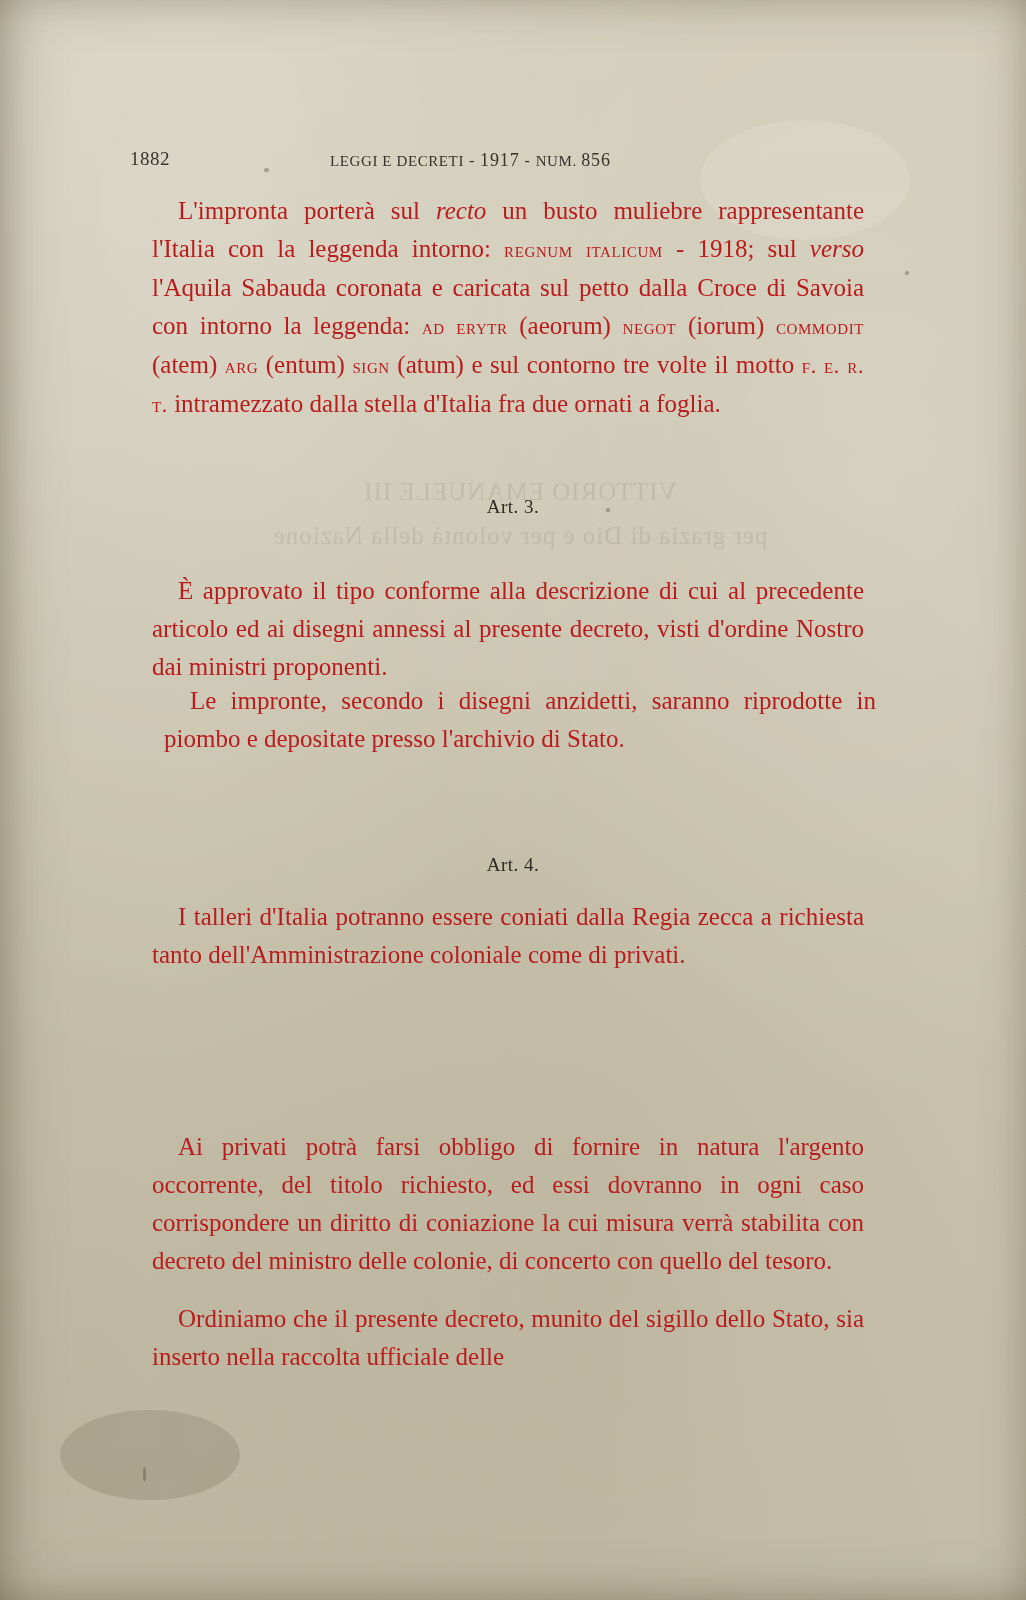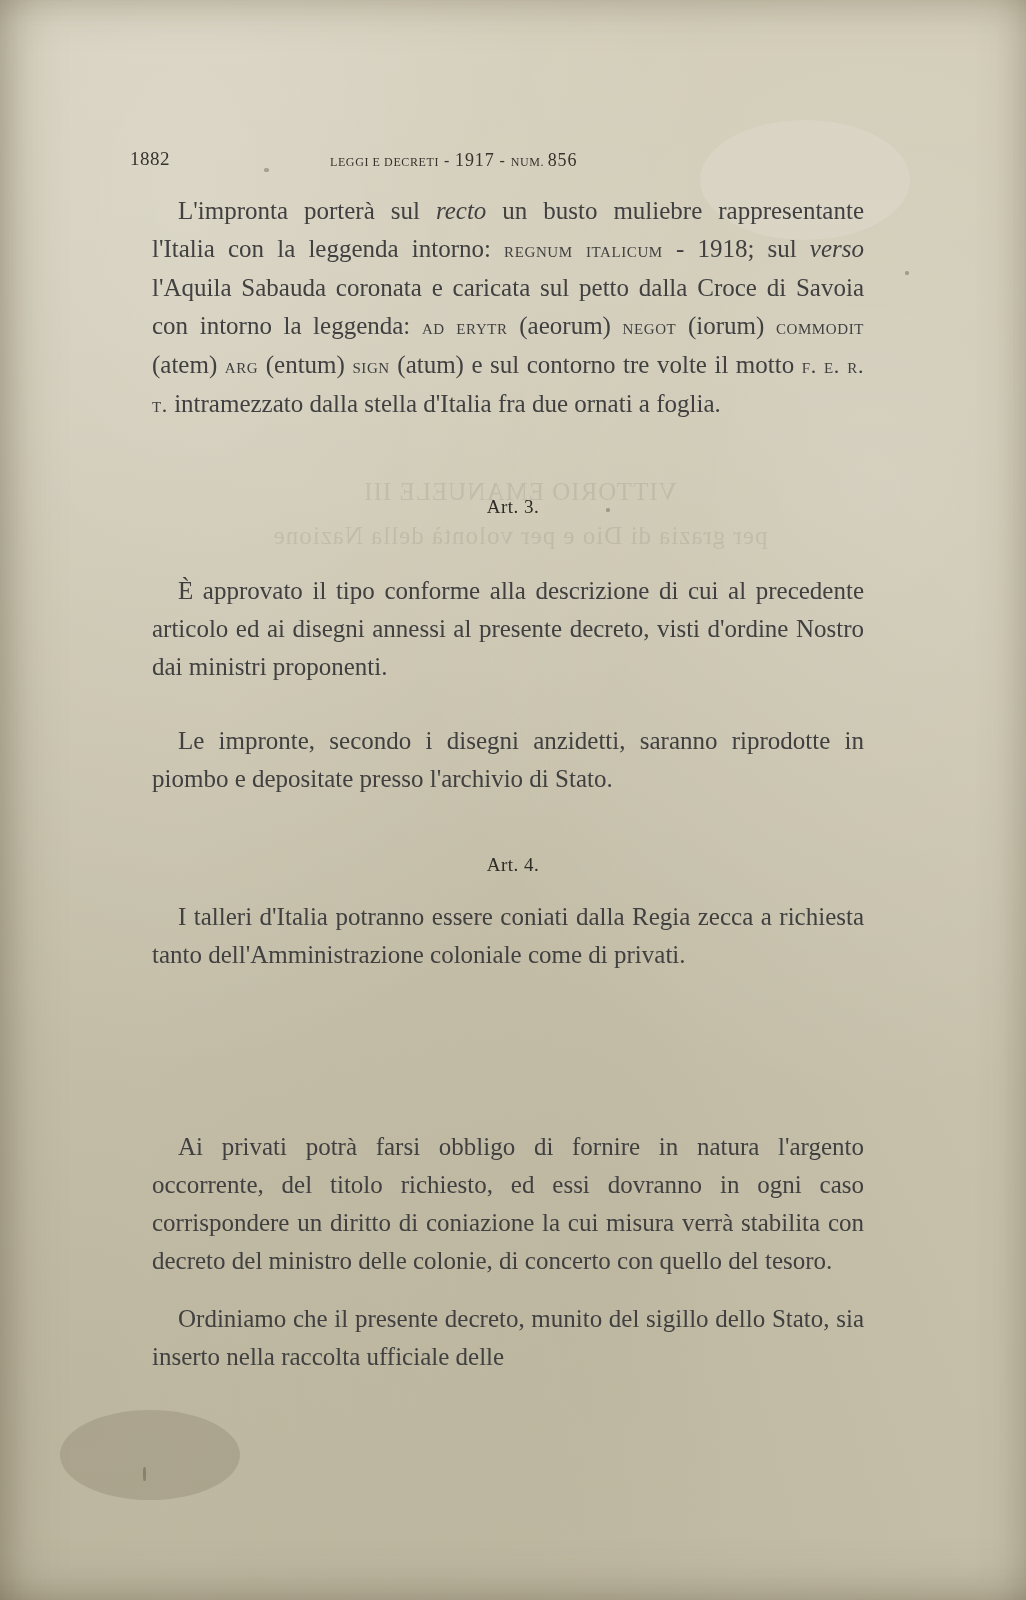--- a/index.html
+++ b/index.html
@@ -80,29 +80,29 @@
   .head-title {
     position: absolute;
     left: 200px;
     top: 2px;
     font-size: 16px;
     letter-spacing: 0.9px;
     color: #35332b;
     text-transform: uppercase;
   }
   .head-title .big { font-size: 18px; text-transform: none; }
-  .head-title .sc { font-size: 12px; }
+  .head-title .sc { font-size: 15px; }
 
   .body-text {
     position: absolute;
     left: 152px;
     width: 712px;
     font-size: 25px;
     line-height: 38px;
-    color: #404040;
+    color: #b91c1c;
     text-align: justify;
     text-justify: inter-word;
   }
   .p1 { top: 192px; }
   .indent { text-indent: 26px; display: block; }
   .sc {
     font-variant: small-caps;
     font-size: 22px;
     letter-spacing: 0.6px;
   }
@@ -114,21 +114,21 @@
     left: 0;
     text-align: center;
     font-size: 19px;
     color: #2e2c25;
     letter-spacing: 0.5px;
   }
   .art3 { top: 496px; }
   .art4 { top: 854px; }
 
   .p2 { top: 572px; }
-  .p3 { top: 722px; }
+  .p3 { top: 682px; margin-left: 12px; }
   .p4 { top: 898px; }
   .p5 { top: 1000px; }
   .p6 { top: 1128px; }
   .p7 { top: 1300px; }
 
   .blot {
     position: absolute;
     border-radius: 50%;
     background: rgba(90,80,55,0.18);
     pointer-events: none;

